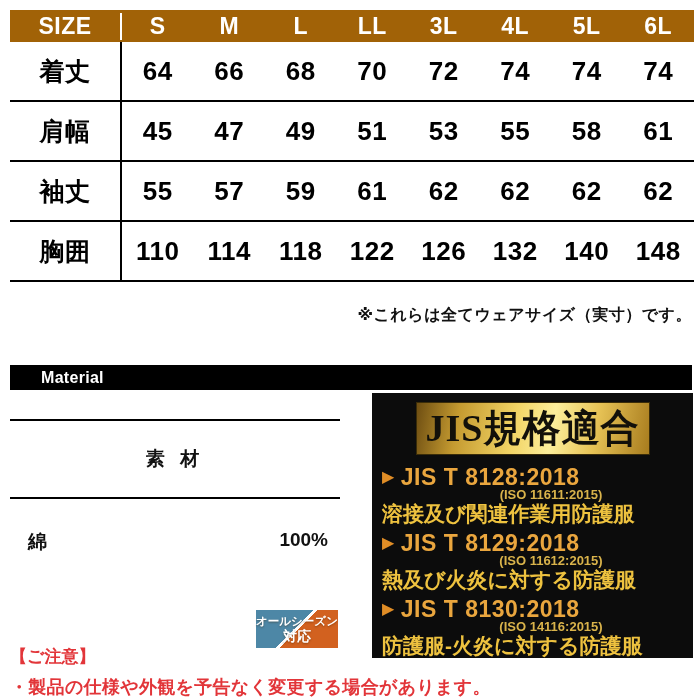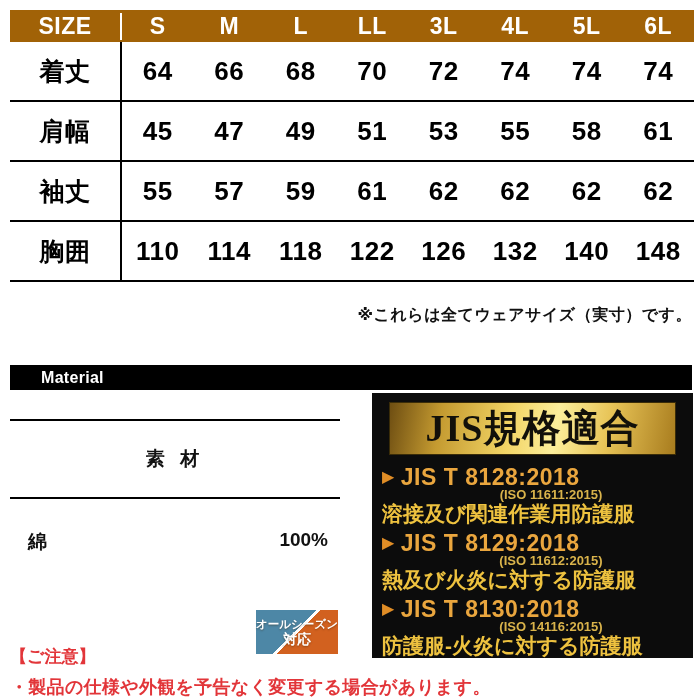--- a/index.html
+++ b/index.html
@@ -29,38 +29,38 @@
   .material-box { position:absolute; left:10px; top:419px; width:330px; }
   .m-line { border-top:2px solid #000; width:100%; }
   .m-title { height:76px; display:flex; align-items:center; justify-content:center;
     font-size:19px; font-weight:600; letter-spacing:5px; color:#111; }
   .m-row { margin-top:30px; display:flex; justify-content:space-between;
     padding:0 12px 0 18px; font-size:19px; font-weight:600; color:#111; }
 
   
   .jis-box { position:absolute; left:372px; top:393px; width:321px; height:265px;
     background:#0c0c0c; overflow:hidden; }
-  .jis-banner { width:287px; height:53px; margin:9px auto 0; display:flex;
+  .jis-banner { width:234px; height:53px; margin:9px auto 0; display:flex;
     align-items:center; justify-content:center;
     background:linear-gradient(100deg,#6e4e12 0%,#c49a30 18%,#f2d465 42%,#fcee9b 58%,#e7c356 76%,#a87c1e 100%);
     border:1px solid #3a2c08;
     font-family:"Liberation Serif","DejaVu Serif",serif; font-weight:700;
     font-size:38px; color:#12100a; letter-spacing:1px; }
   .jis-entries { margin:11px 0 0 10px; }
   .jis-entry { margin-bottom:6px; }
   .jis-std { display:flex; align-items:center; color:#eaa63e; font-weight:700;
     font-size:23px; line-height:22px; letter-spacing:0.5px; }
   .jis-arrow { color:#e08d26; font-size:16px; margin-right:6px; line-height:22px; }
   .jis-iso { color:#d9b34b; font-weight:700; font-size:13px; line-height:14px;
     margin-left:27px;text-align:center; }
   .jis-desc { color:#eec23f; font-weight:700; font-size:21px; line-height:24px;
     }
 
   
-  .season-badge { position:absolute; left:256px; top:610px; width:82px; height:44px;
+  .season-badge { position:absolute; left:256px; top:610px; width:82px; height:38px;
     background:linear-gradient(135deg,#4d87a6 48%,#ffffff 48%,#ffffff 51%,#d2611f 51%);
     display:flex; flex-direction:column; align-items:center; justify-content:center;
     color:#fff; font-weight:700; text-shadow:0 1px 2px rgba(60,30,0,0.45); }
   .badge-l1 { font-size:11.5px; line-height:14px; }
   .badge-l2 { font-size:14px; line-height:16px; }
 
   
   .notice { position:absolute; left:10px; top:645px; color:#e23539; }
   .notice-title { font-size:17px; font-weight:700; }
   .notice-item { font-size:18px; font-weight:600; margin-top:7px; letter-spacing:0.3px; }

